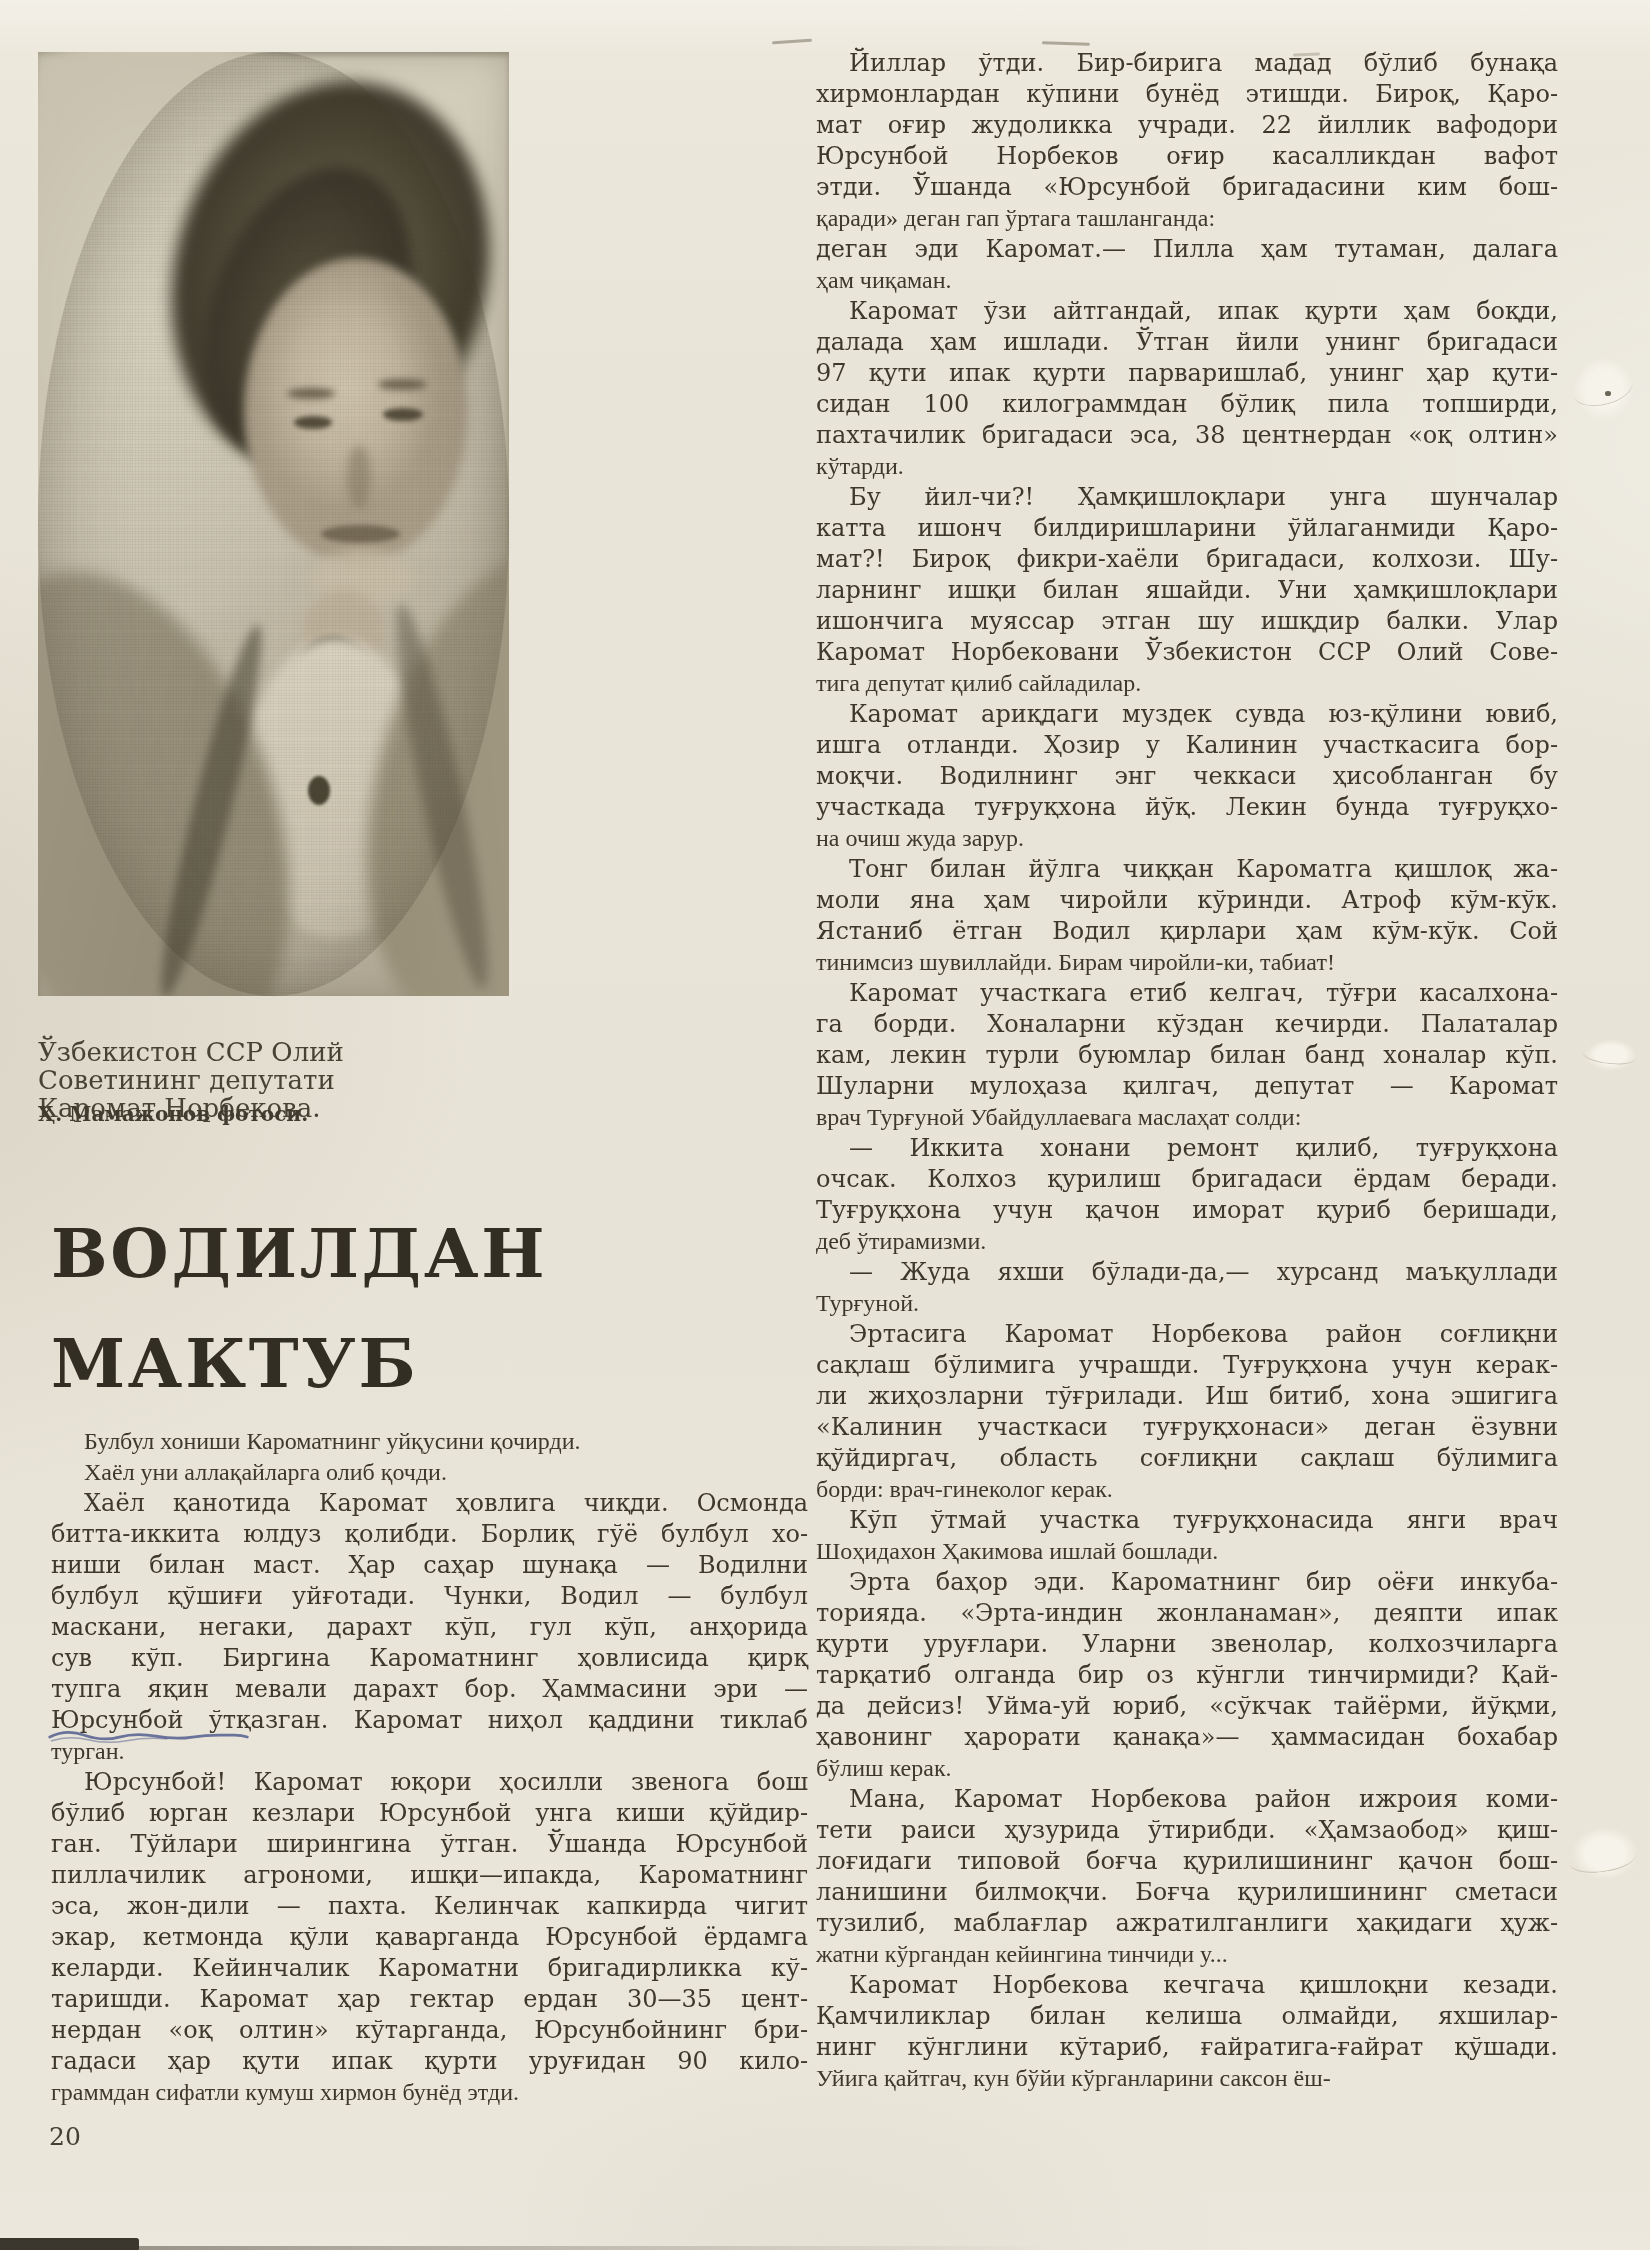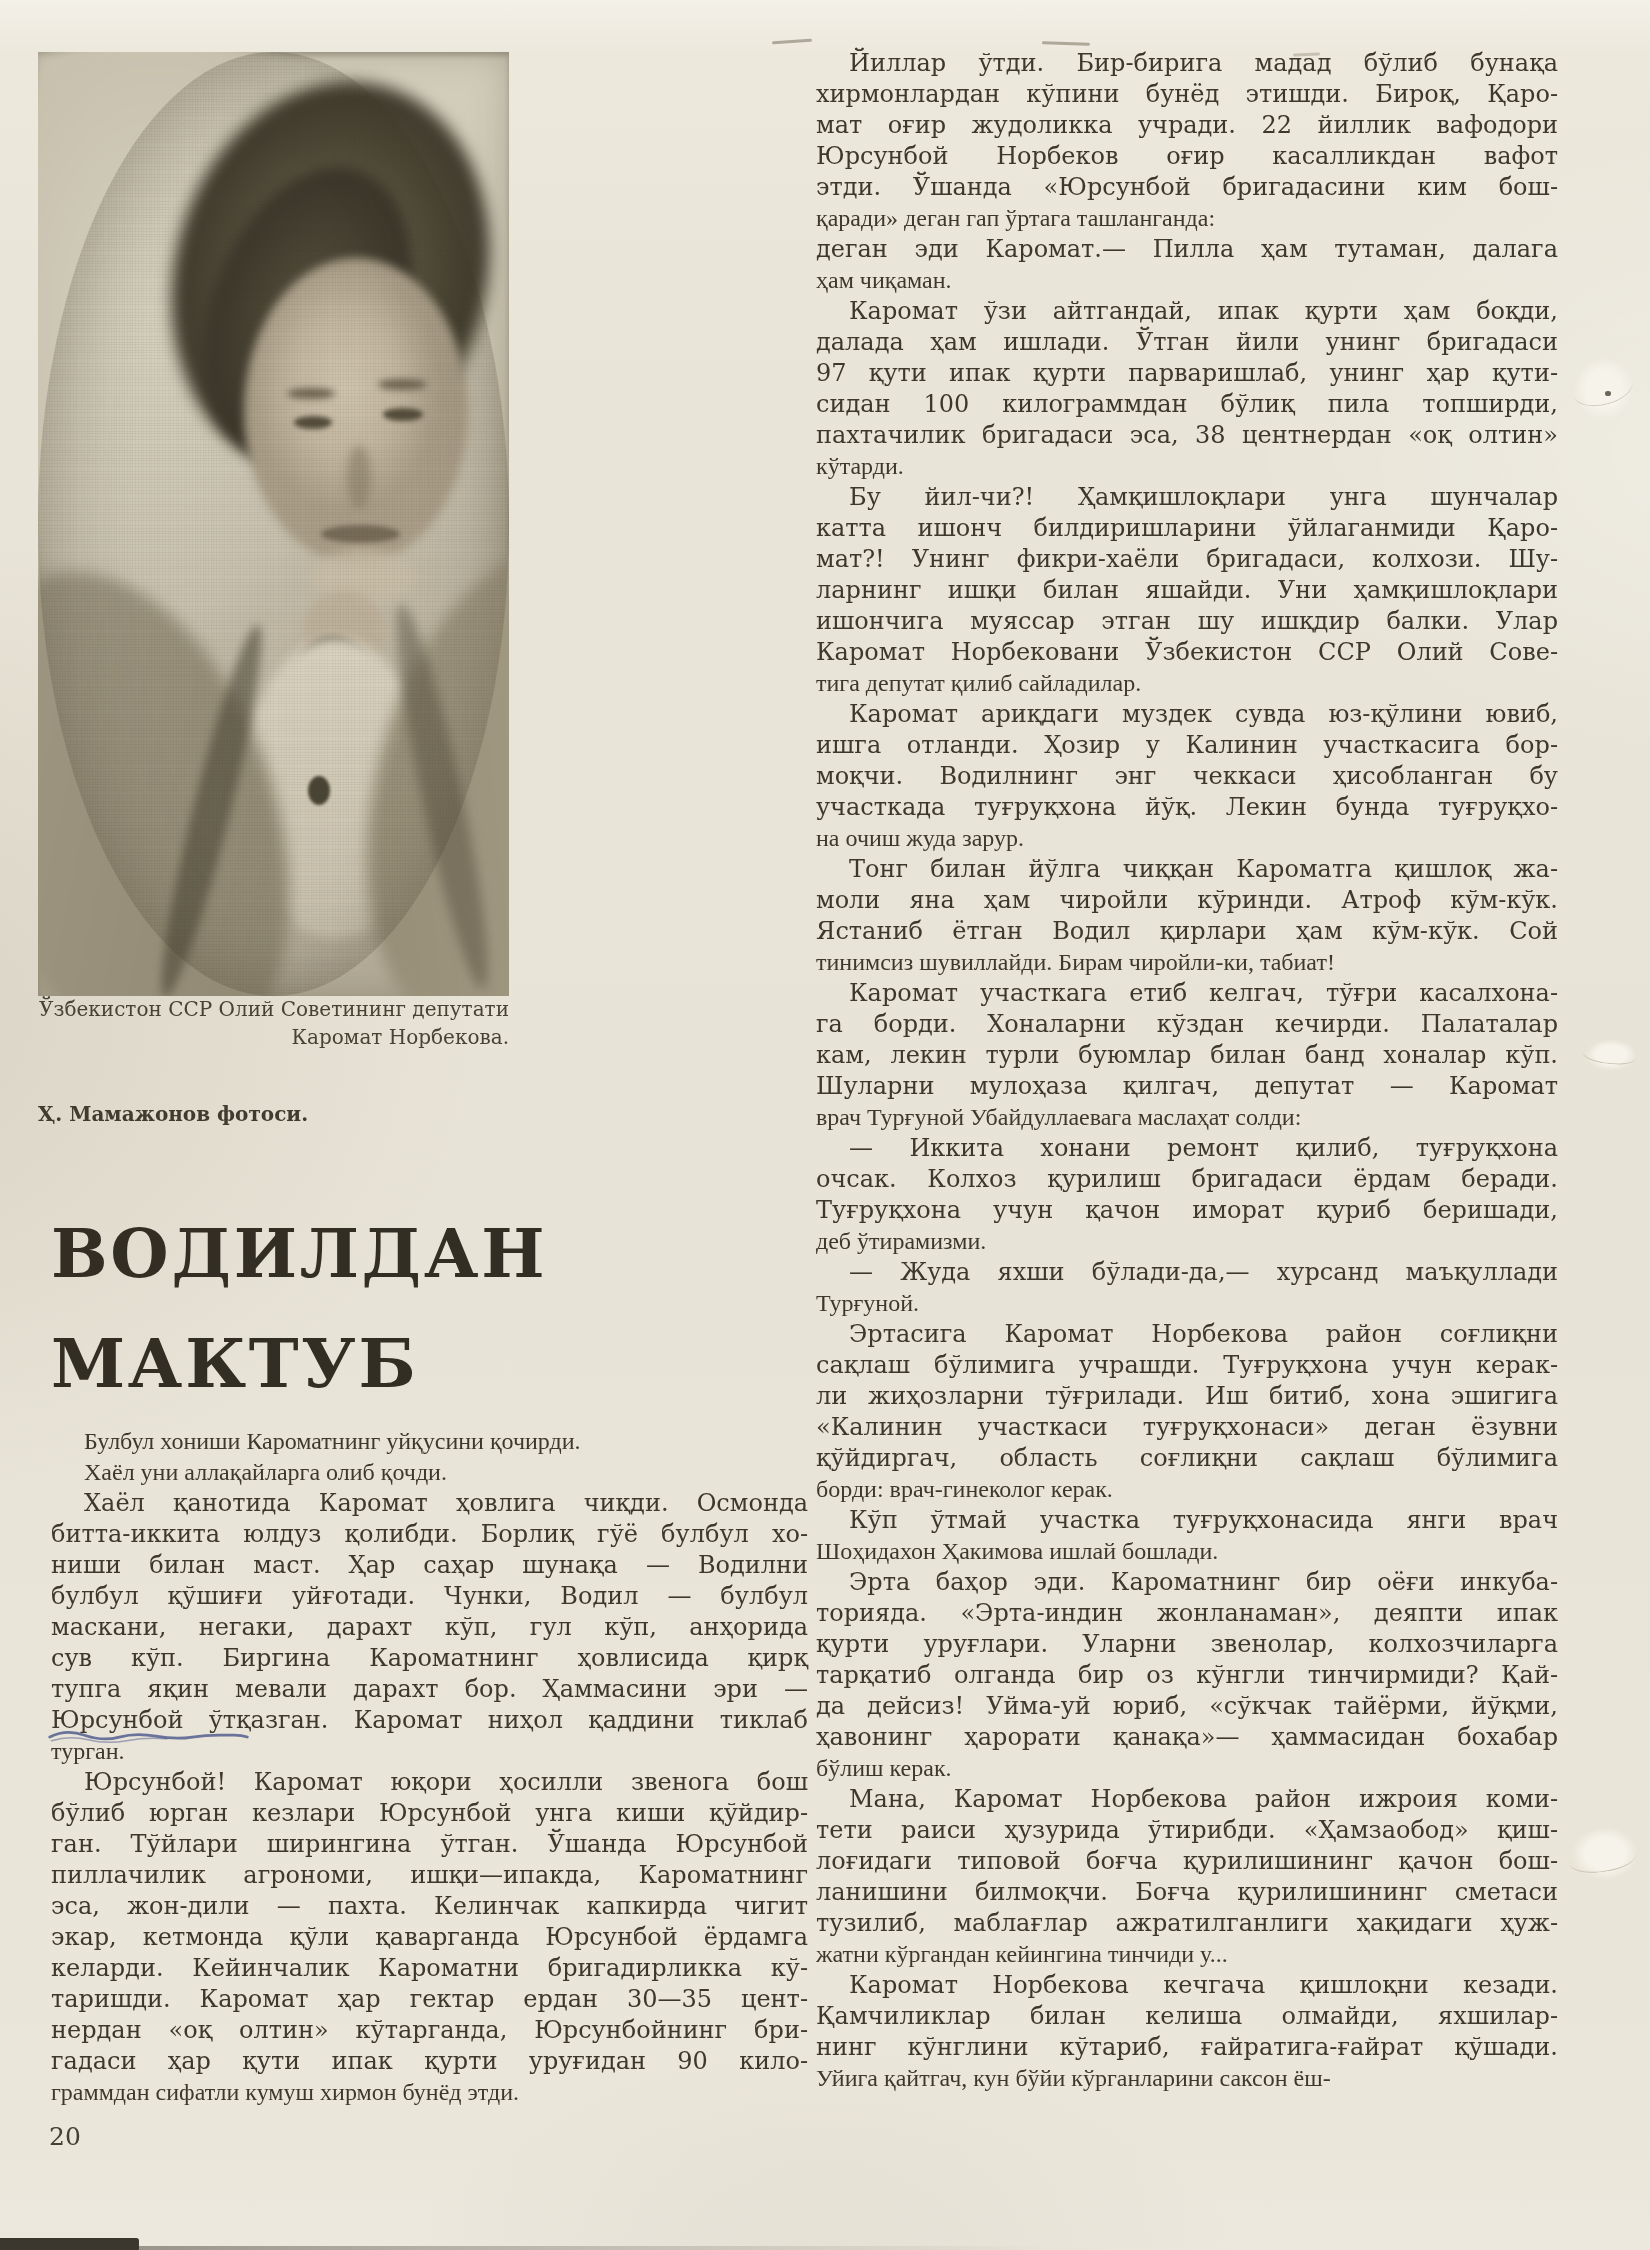--- a/index.html
+++ b/index.html
@@ -54,22 +54,22 @@
   .ph-lapel-r{left:384px;top:548px;width:40px;height:393px;transform:rotate(-12deg);border-radius:18.3px;
     background:rgba(80,73,55,.45);filter:blur(5.5px);}
   .ph-badge{left:270px;top:724px;width:22px;height:29px;border-radius:2.7px;
     background:#4a4434;filter:blur(1.4px);}
   .ph-grain{left:0;top:0;width:471px;height:944px;border-radius:0;
     background:repeating-linear-gradient(0deg,rgba(60,52,38,.05) 0 0.9px,rgba(0,0,0,0) 0.9px 2.7px),
                repeating-linear-gradient(90deg,rgba(60,52,38,.04) 0 0.9px,rgba(0,0,0,0) 0.9px 2.7px);}
   .ph-vignette{left:0;top:0;width:471px;height:944px;border-radius:0;
     box-shadow:inset 0 0 82px rgba(66,58,40,.35);}
   
-  #caption{position:absolute;left:38px;top:995px;width:471px;text-align:right;
-    font-size:20px;line-height:28px;color:#484235;}
+  #caption{position:absolute;left:38px;top:1038px;width:471px;text-align:left;
+    font-size:26px;line-height:28px;color:#484235;}
   #credit{position:absolute;left:38px;top:1102px;width:455px;text-align:left;
     font-size:20px;font-weight:bold;color:#413b2f;}
   
   #title{position:absolute;left:51px;top:1199px;width:640px;
     font-size:67px;line-height:110px;font-weight:bold;letter-spacing:2.7px;color:#332e23;}
   
   .column{position:absolute;font-size:24px;line-height:31px;color:#3e382c;}
   #col-left{left:51px;top:1426px;width:757px;}
   #col-right{left:816px;top:48px;width:742px;}
   .line{text-align:justify;text-align-last:justify;white-space:normal;}
@@ -178,21 +178,21 @@
         <div class="line first">Каромат ўзи айтгандай, ипак қурти ҳам боқди,</div>
         <div class="line">далада ҳам ишлади.  Ўтган йили  унинг бригадаси</div>
         <div class="line">97 қути ипак қурти парваришлаб, унинг ҳар қути-</div>
         <div class="line">сидан 100 килограммдан бўлиқ пила  топширди,</div>
         <div class="line">пахтачилик бригадаси эса, 38 центнердан «оқ олтин»</div>
         <div class="line last">кўтарди.</div>
       </div>
       <div class="para">
         <div class="line first">Бу йил-чи?! Ҳамқишлоқлари унга шунчалар</div>
         <div class="line">катта ишонч билдиришларини ўйлаганмиди Қаро-</div>
-        <div class="line">мат?! Унинг фикри-хаёли бригадаси, колхози. Шу-</div>
+        <div class="line">мат?! Бироқ фикри-хаёли бригадаси, колхози. Шу-</div>
         <div class="line">ларнинг ишқи билан яшайди. Уни ҳамқишлоқлари</div>
         <div class="line">ишончига муяссар  этган шу ишқдир балки. Улар</div>
         <div class="line">Каромат Норбековани Ўзбекистон ССР Олий Сове-</div>
         <div class="line last">тига депутат қилиб сайладилар.</div>
       </div>
       <div class="para">
         <div class="line first">Каромат ариқдаги муздек сувда юз-қўлини ювиб,</div>
         <div class="line">ишга отланди. Ҳозир у Калинин участкасига бор-</div>
         <div class="line">моқчи. Водилнинг энг  чеккаси  ҳисобланган бу</div>
         <div class="line">участкада туғруқхона йўқ. Лекин бунда туғруқхо-</div>

